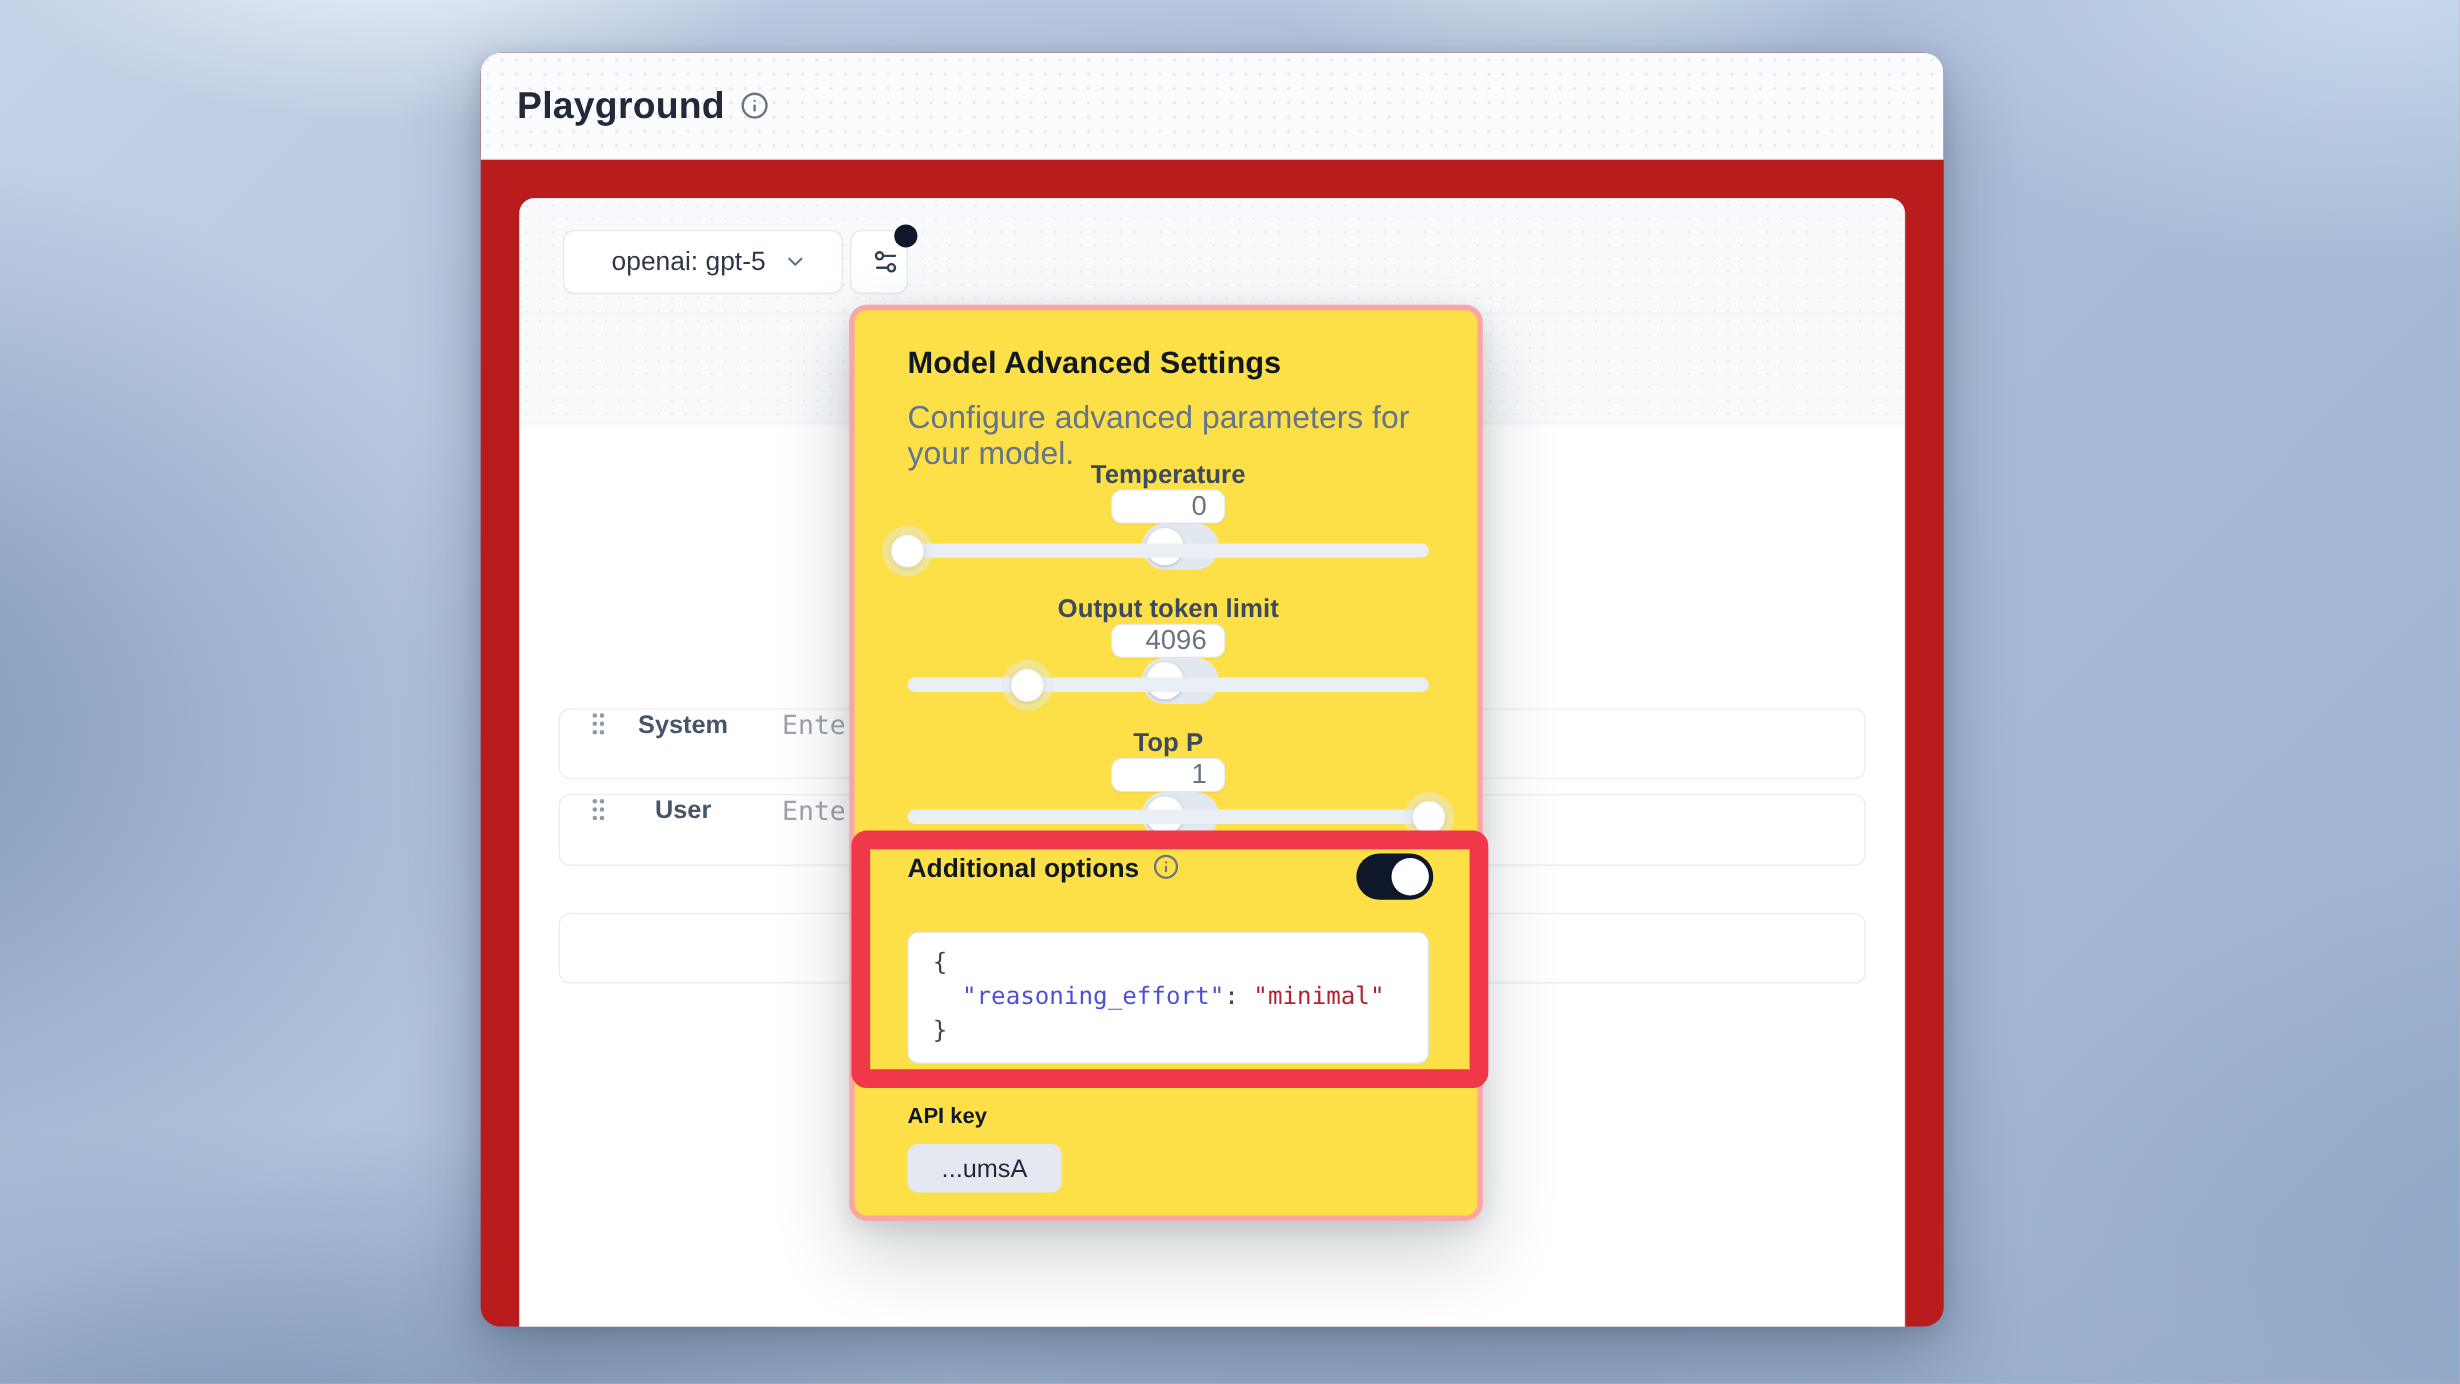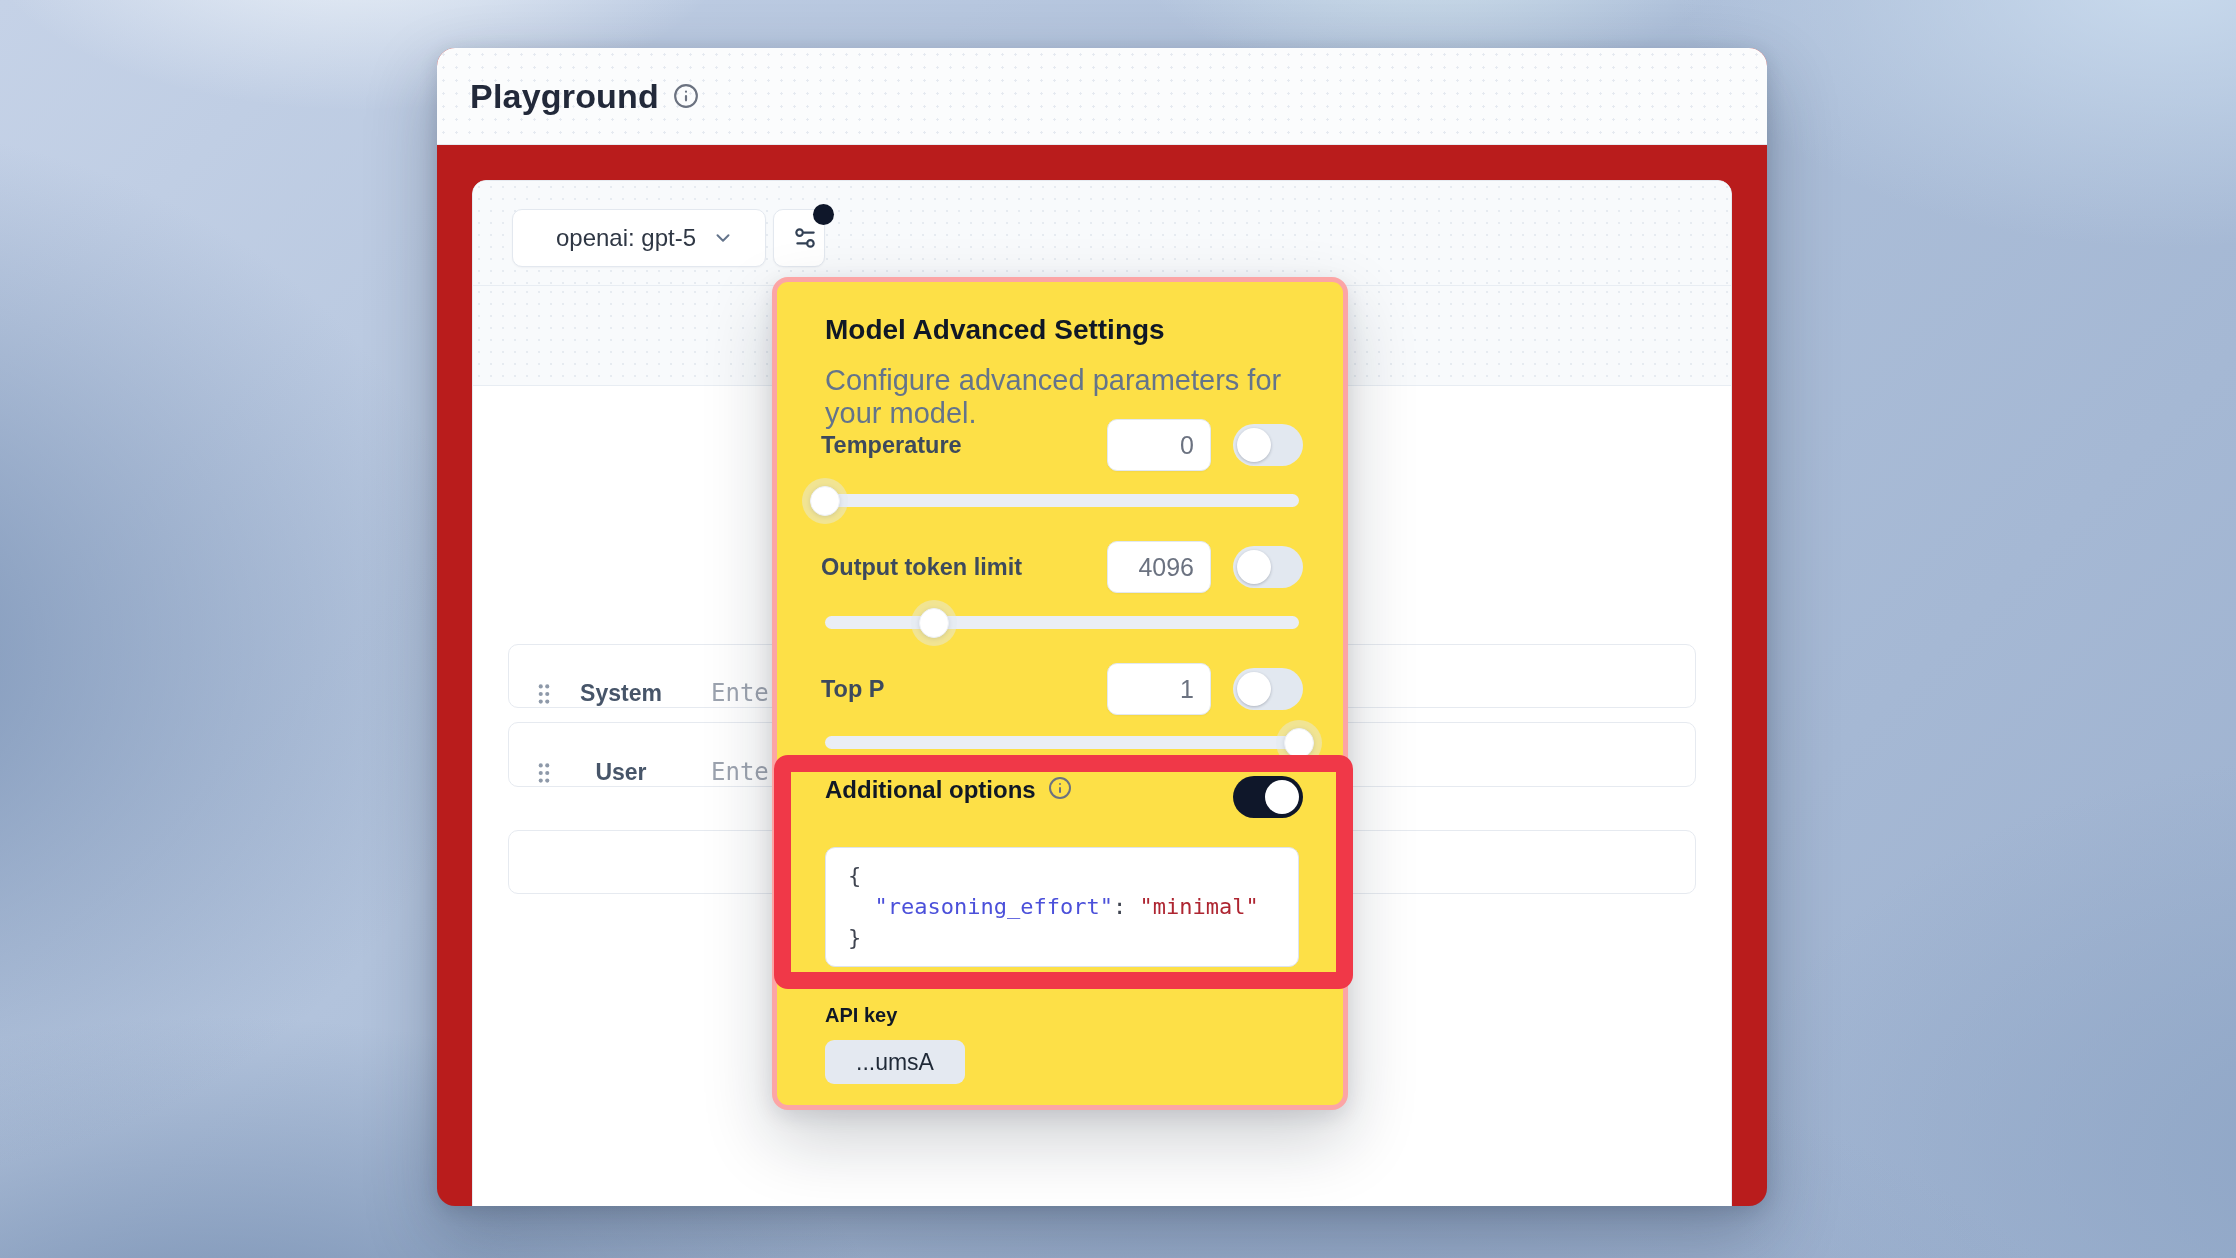--- a/index.html
+++ b/index.html
@@ -67,42 +67,42 @@
     position:absolute;left:340px;top:23px;width:21px;height:21px;border-radius:50%;
     background:var(--toggle-on);
   }
   .tools-btn{position:absolute;left:28px;top:128px;width:196px;height:60px;gap:14px;color:#2f3744;}
   .json-btn{position:absolute;left:238px;top:128px;width:112px;height:60px;font-size:25px;color:#3b4454;letter-spacing:2px;}
 
   .messages{position:absolute;left:0;top:205px;right:0;bottom:0;background:#fff;}
   .msg-row{
     position:absolute;left:35px;width:1188px;
     border:1.5px solid #e6eaf0;border-radius:10px;background:#fff;
-    display:flex;align-items:flex-end;
+    display:flex;align-items:flex-start;
   }
   .msg-row .grip{margin-left:24px;color:#8e99a9;display:inline-flex;flex:0 0 auto;}
   .msg-row .role{width:132px;text-align:center;font-size:23px;font-weight:700;color:#475569;flex:0 0 auto;}
   .msg-row .ph{
     margin-left:24px;font-family:"DejaVu Sans Mono", monospace;
     font-size:24px;color:#9ca3af;white-space:nowrap;overflow:hidden;
   }
   .msg-sys{top:258px;height:64px;}
   .msg-usr{top:336px;height:65px;}
   .msg-empty{top:444px;height:64px;}
 
   
   .popover{
     position:absolute;left:772px;top:277px;width:576px;height:833px;
     background:#fde047;border:5px solid #fca5a5;border-radius:16px;
     box-shadow:0 30px 70px rgba(15,23,42,.20), 0 6px 20px rgba(15,23,42,.10);
     z-index:10;
   }
   .pop-title{position:absolute;left:48px;top:32px;font-size:28px;font-weight:650;color:#101826;}
   .pop-sub{position:absolute;left:48px;top:82px;font-size:29px;color:#64748b;}
-  .param-row{position:absolute;left:44px;right:40px;height:54px;display:flex;align-items:center;}
+  .param-row{position:absolute;left:44px;right:40px;height:54px;display:flex;align-items:center;flex-direction:column;}
   .param-row .plabel{flex:1;font-size:23.5px;font-weight:700;color:#3d4a5d;}
   .pinput{
     width:104px;height:52px;border:1.5px solid #e2e8f0;border-radius:10px;background:#fff;
     font-size:25px;color:#6b7280;text-align:right;padding-right:16px;
     font-family:"Liberation Sans", sans-serif;box-shadow:0 1px 2px rgba(15,23,42,.04);
   }
   .toggle{
     width:70px;height:42px;border-radius:21px;background:#e2e8f0;position:relative;
     margin-left:22px;flex:0 0 auto;cursor:pointer;
   }

